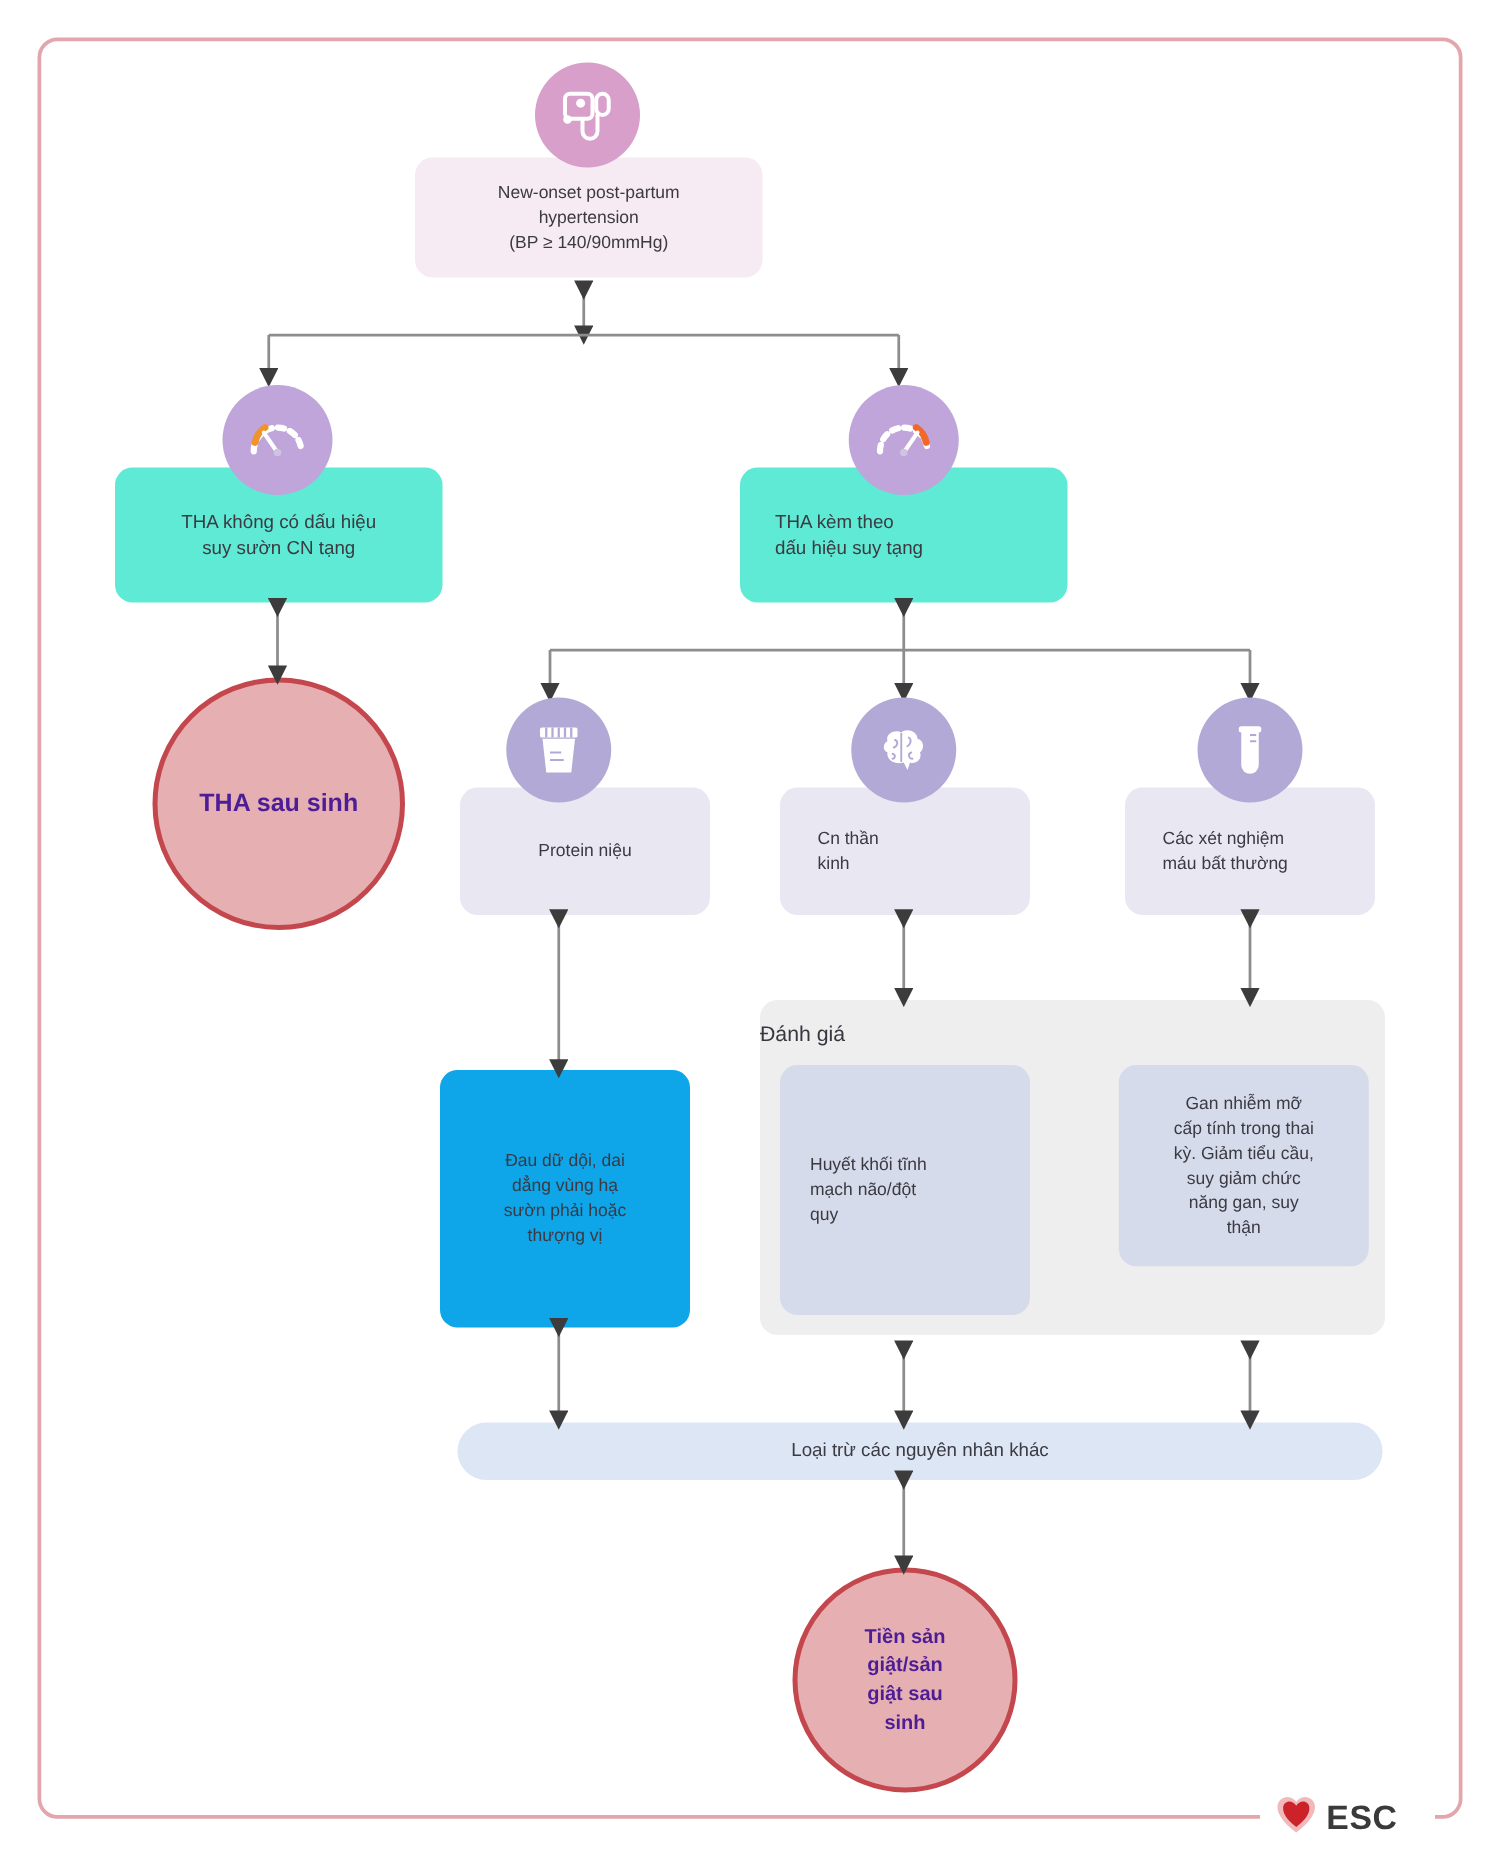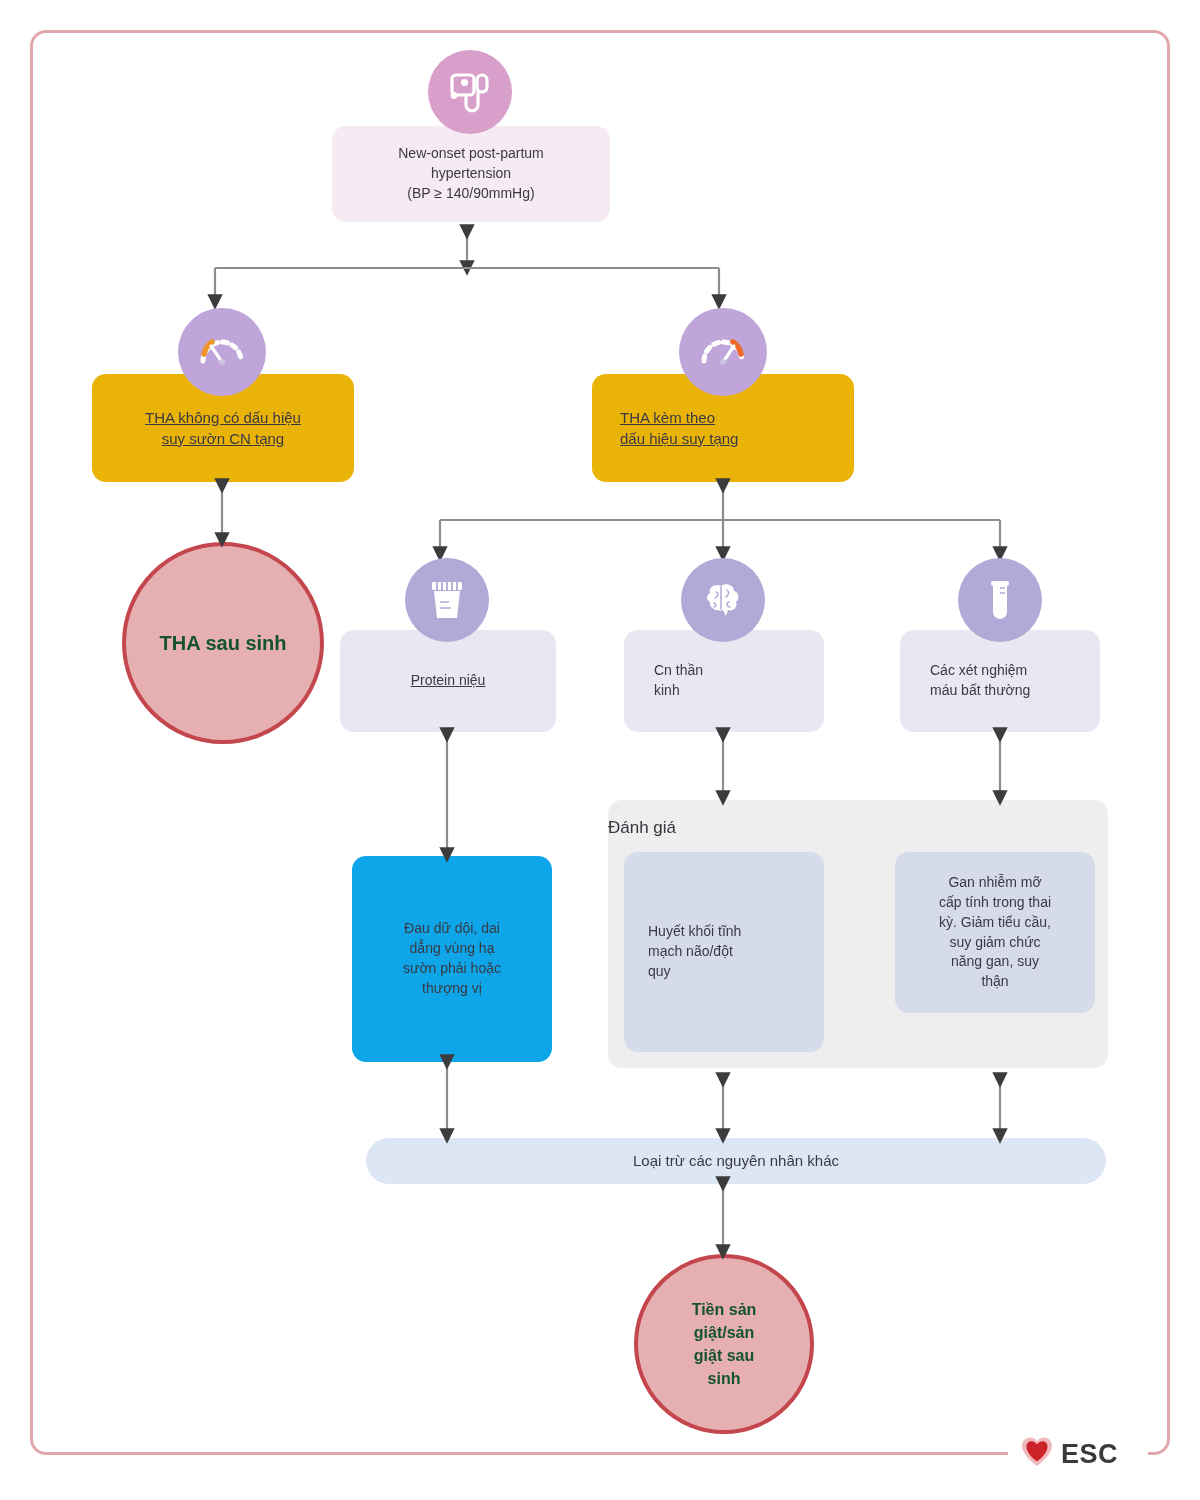--- a/index.html
+++ b/index.html
@@ -47,21 +47,21 @@
     align-items: center;
     justify-content: center;
     text-align: center;
     color: #3b3a42;
     line-height: 1.42;
     padding: 6px 10px;
   }
   .node-txt { display: block; width: 100%; }
 
   .pink-box   { background: #f6eaf3; }
-  .lilac-box  { background: #eab308; text-decoration: underline; }
+  .lilac-box  { background: #5eead4; }
   .lav-box    { background: #e9e7f2; }
   .periw-box  { background: #0ea5e9; }
   .steel-box  { background: #d6dbeb; }
   .pale-box   { background: #dde6f5; }
 
   
   .icon-circle {
     position: absolute;
     border-radius: 50%;
     display: flex;
@@ -76,21 +76,21 @@
   
   .red-circle {
     position: absolute;
     border-radius: 50%;
     background: #e6b0b2;
     border: 4px solid #c4474e;
     display: flex;
     align-items: center;
     justify-content: center;
     text-align: center;
-    color: #14532d;
+    color: #4c1d95;
     font-weight: bold;
     box-sizing: border-box;
   }
 
   
   .panel {
     position: absolute;
     background: #eeeeee;
     border-radius: 14px;
     box-sizing: border-box;
@@ -234,21 +234,21 @@
       <rect x="11" y="8" width="30" height="8" rx="1.5" fill="#fff"></rect>
       <g stroke="#b3a9d6" stroke-width="1.8">
         <path d="M16,8 L16,16 M21,8 L21,16 M26,8 L26,16 M31,8 L31,16 M36,8 L36,16"></path>
       </g>
       <path d="M13,17 L39,17 L36,44 L16,44 Z" fill="#fff"></path>
       <g stroke="#b3a9d6" stroke-width="1.6">
         <path d="M19,28 L28,28 M19,34 L30,34"></path>
       </g>
     </svg>
   </div>
-  <div class="node lav-box t14" style="left:340px;top:630px;width:216px;height:102px;text-decoration:underline;">
+  <div class="node lav-box t14" style="left:368px;top:630px;width:200px;height:102px;">
     <span class="node-txt">Protein niệu</span>
   </div>
 
   <div class="icon-circle ic-lav" style="left:681px;top:558px;width:84px;height:84px;">
     <svg width="54" height="54" viewBox="0 0 54 54" aria-hidden="true">
       <path d="M14,20 C12,14 20,10 25,13 C29,9 38,12 38,18 C43,19 44,26 40,29 C42,34 37,39 32,37 L30,43 L27,37 C20,39 13,35 14,29 C10,27 10,22 14,20 Z" fill="#fff"></path>
       <g stroke="#b3a9d6" stroke-width="1.5" fill="none" stroke-linecap="round">
         <path d="M25,14 L25,36"></path>
         <path d="M20,19 C23,20 22,24 19,25"></path>
         <path d="M31,17 C34,19 32,23 30,24"></path>

